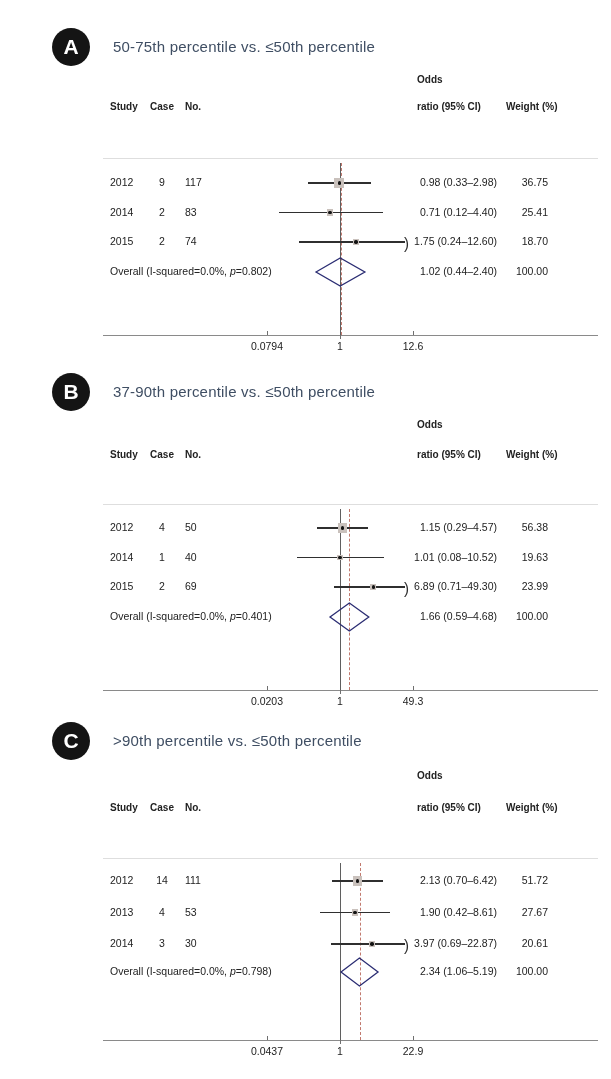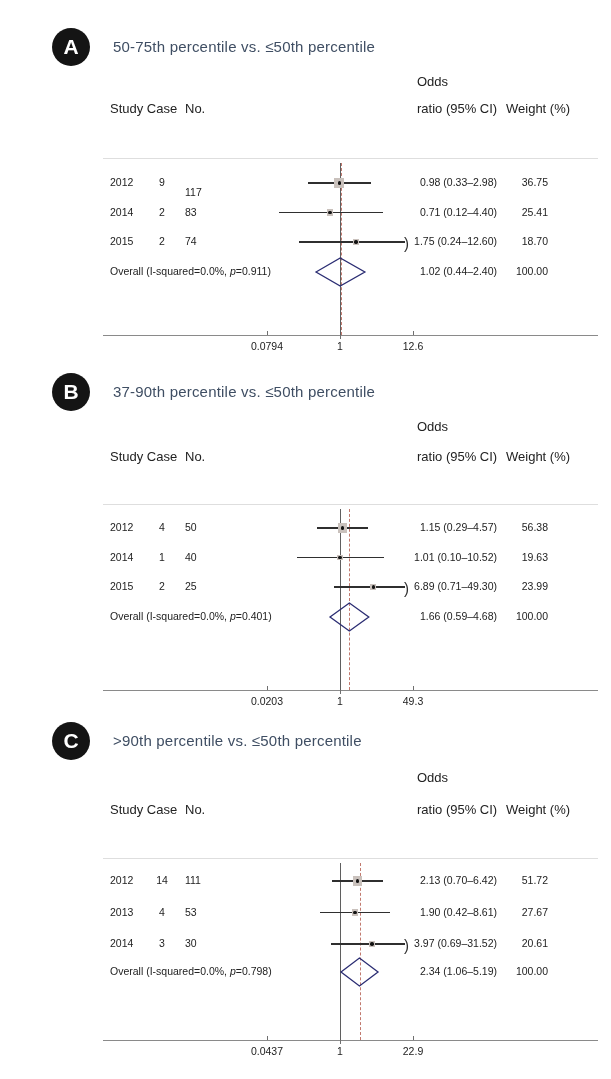--- a/index.html
+++ b/index.html
@@ -3,21 +3,21 @@
 <meta charset="utf-8">
 <style>
   html,body{margin:0;padding:0;background:#ffffff;}
   .fig{position:relative;width:611px;height:1079px;background:#ffffff;overflow:hidden;
        font-family:"Liberation Sans", sans-serif;color:#1c1c1c;}
   .abs{position:absolute;}
   .badge{width:38px;height:38px;border-radius:50%;background:#141414;color:#fff;
          display:flex;align-items:center;justify-content:center;
          font-size:21px;font-weight:bold;}
   .ptitle{font-size:15px;color:#3f4e63;white-space:nowrap;letter-spacing:.2px;}
-  .hdr{font-size:13px;color:#222;white-space:nowrap;}
+  .hdr{font-size:10px;color:#222;white-space:nowrap;font-weight:bold;}
   .cell{font-size:10.5px;color:#222;white-space:nowrap;}
   .right{text-align:right;}
   .center{text-align:center;}
   .rule{height:1px;background:#dedede;}
   .axisline{height:1px;background:#8a8a8a;}
   .nullline{width:1px;background:#5f5f5f;}
   .ovline{width:0;border-left:1px dashed #c1796e;}
   .tick{width:1px;background:#6f6f6f;}
   .ciline{height:1.3px;background:#2f2f2f;}
   .wbox{background:#c9c1bc;}
@@ -46,21 +46,21 @@
       <div class="abs tick" style="left: 340px; top: 335px; height: 4px;"></div>
       <div class="abs ovline" style="left: 340.571px; top: 163px; height: 172px;"></div>
       <div class="abs tick" style="left: 267px; top: 331px; height: 4px;"></div>
       <div class="abs tick" style="left: 413px; top: 331px; height: 4px;"></div>
       <div class="abs cell center" style="left: 237px; top: 340px; width: 60px;">0.0794</div>
       <div class="abs cell center" style="left: 310px; top: 340px; width: 60px;">1</div>
       <div class="abs cell center" style="left: 383px; top: 340px; width: 60px;">12.6</div>
       <div class="abs" style="left: 0px; top: 0px;">
         <div class="abs cell" style="left: 110px; top: 176px;">2012</div>
         <div class="abs cell center" style="left: 144px; top: 176px; width: 36px;">9</div>
-        <div class="abs cell" style="left: 185px; top: 176px; margin-top: 10px;">117</div>
+        <div class="abs cell" style="left: 185px; top: 176px;">117</div>
         <div class="abs cell right" style="left: 385px; top: 176px; width: 112px;">0.98 (0.33–2.98)</div>
         <div class="abs cell right" style="left: 500px; top: 176px; width: 48px;">36.75</div>
         <div class="abs ciline" style="left: 308.058px; top: 182.4px; width: 63.4025px;"></div>
         <div class="abs wbox" style="left: 334.452px; top: 178.034px; width: 9.932px; height: 9.932px;"></div>
         <div class="abs dot" style="left: 337.668px; top: 181.25px;"></div>
       </div>
       <div class="abs" style="left: 0px; top: 0px;">
         <div class="abs cell" style="left: 110px; top: 205.5px;">2014</div>
         <div class="abs cell center" style="left: 144px; top: 205.5px; width: 36px;">2</div>
         <div class="abs cell" style="left: 185px; top: 205.5px;">83</div>
@@ -74,21 +74,21 @@
         <div class="abs cell" style="left: 110px; top: 235px;">2015</div>
         <div class="abs cell center" style="left: 144px; top: 235px; width: 36px;">2</div>
         <div class="abs cell" style="left: 185px; top: 235px;">74</div>
         <div class="abs cell right" style="left: 385px; top: 235px; width: 112px;">1.75 (0.24–12.60)</div>
         <div class="abs cell right" style="left: 500px; top: 235px; width: 48px;">18.70</div>
         <div class="abs ciline" style="left: 298.882px; top: 241.4px; width: 106.118px;"></div>
         <div class="abs arrow" style="left: 404px; top: 234.5px;">)</div>
         <div class="abs wbox" style="left: 353.188px; top: 239.065px; width: 5.87px; height: 5.87px;"></div>
         <div class="abs dot" style="left: 354.373px; top: 240.25px;"></div>
       </div>
-      <div class="abs cell" style="left: 110px; top: 265px;"><span class="" style="position: static;">Overall (I-squared=0.0%, </span><span class="ital" style="position: static;">p</span><span class="" style="position: static;">=0.911)</span></div>
+      <div class="abs cell" style="left: 110px; top: 265px;"><span class="" style="position: static;">Overall (I-squared=0.0%, </span><span class="ital" style="position: static;">p</span><span class="" style="position: static;">=0.802)</span></div>
       <div class="abs cell right" style="left: 385px; top: 265px; width: 112px;">1.02 (0.44–2.40)</div>
       <div class="abs cell right" style="left: 500px; top: 265px; width: 48px;">100.00</div>
       <svg width="52.87751267070621" height="32" style="position: absolute; left: 314.346px; top: 256px;">
         <polygon points="2,16 26.224355398644775,2 50.87751267070621,16 26.224355398644775,30" fill="none" stroke="#2b2d73" stroke-width="1.3"></polygon>
       </svg>
     </section>
     <section class="abs" style="left: 0px; top: 0px; width: 611px;">
       <div class="abs badge" style="left: 52px; top: 373px;">
         <span class="abs" style="position: static;">B</span>
       </div>
@@ -116,30 +116,30 @@
         <div class="abs cell right" style="left: 385px; top: 521px; width: 112px;">1.15 (0.29–4.57)</div>
         <div class="abs cell right" style="left: 500px; top: 521px; width: 48px;">56.38</div>
         <div class="abs ciline" style="left: 316.817px; top: 527.4px; width: 51.6401px;"></div>
         <div class="abs wbox" style="left: 337.798px; top: 523.181px; width: 9.638px; height: 9.638px;"></div>
         <div class="abs dot" style="left: 340.867px; top: 526.25px;"></div>
       </div>
       <div class="abs" style="left: 0px; top: 0px;">
         <div class="abs cell" style="left: 110px; top: 550.5px;">2014</div>
         <div class="abs cell center" style="left: 144px; top: 550.5px; width: 36px;">1</div>
         <div class="abs cell" style="left: 185px; top: 550.5px;">40</div>
-        <div class="abs cell right" style="left: 385px; top: 550.5px; width: 112px;">1.01 (0.10–10.52)</div>
+        <div class="abs cell right" style="left: 385px; top: 550.5px; width: 112px;">1.01 (0.08–10.52)</div>
         <div class="abs cell right" style="left: 500px; top: 550.5px; width: 48px;">19.63</div>
         <div class="abs ciline" style="left: 296.877px; top: 556.9px; width: 87.1946px;"></div>
         <div class="abs wbox" style="left: 337.205px; top: 554.519px; width: 5.963px; height: 5.963px;"></div>
         <div class="abs dot" style="left: 338.436px; top: 555.75px;"></div>
       </div>
       <div class="abs" style="left: 0px; top: 0px;">
         <div class="abs cell" style="left: 110px; top: 580px;">2015</div>
         <div class="abs cell center" style="left: 144px; top: 580px; width: 36px;">2</div>
-        <div class="abs cell" style="left: 185px; top: 580px;">25</div>
+        <div class="abs cell" style="left: 185px; top: 580px;">69</div>
         <div class="abs cell right" style="left: 385px; top: 580px; width: 112px;">6.89 (0.71–49.30)</div>
         <div class="abs cell right" style="left: 500px; top: 580px; width: 48px;">23.99</div>
         <div class="abs ciline" style="left: 333.586px; top: 586.4px; width: 71.4141px;"></div>
         <div class="abs arrow" style="left: 404px; top: 579.5px;">)</div>
         <div class="abs wbox" style="left: 370.073px; top: 583.801px; width: 6.399px; height: 6.399px;"></div>
         <div class="abs dot" style="left: 371.523px; top: 585.25px;"></div>
       </div>
       <div class="abs cell" style="left: 110px; top: 610px;"><span class="" style="position: static;">Overall (I-squared=0.0%, </span><span class="ital" style="position: static;">p</span><span class="" style="position: static;">=0.401)</span></div>
       <div class="abs cell right" style="left: 385px; top: 610px; width: 112px;">1.66 (0.59–4.68)</div>
       <div class="abs cell right" style="left: 500px; top: 610px; width: 48px;">100.00</div>
@@ -185,21 +185,21 @@
         <div class="abs cell right" style="left: 385px; top: 905.5px; width: 112px;">1.90 (0.42–8.61)</div>
         <div class="abs cell right" style="left: 500px; top: 905.5px; width: 48px;">27.67</div>
         <div class="abs ciline" style="left: 319.775px; top: 911.9px; width: 70.4188px;"></div>
         <div class="abs wbox" style="left: 351.581px; top: 909.116px; width: 6.767px; height: 6.767px;"></div>
         <div class="abs dot" style="left: 353.214px; top: 910.75px;"></div>
       </div>
       <div class="abs" style="left: 0px; top: 0px;">
         <div class="abs cell" style="left: 110px; top: 937px;">2014</div>
         <div class="abs cell center" style="left: 144px; top: 937px; width: 36px;">3</div>
         <div class="abs cell" style="left: 185px; top: 937px;">30</div>
-        <div class="abs cell right" style="left: 385px; top: 937px; width: 112px;">3.97 (0.69–31.52)</div>
+        <div class="abs cell right" style="left: 385px; top: 937px; width: 112px;">3.97 (0.69–22.87)</div>
         <div class="abs cell right" style="left: 500px; top: 937px; width: 48px;">20.61</div>
         <div class="abs ciline" style="left: 331.349px; top: 943.4px; width: 73.6511px;"></div>
         <div class="abs arrow" style="left: 404px; top: 936.5px;">)</div>
         <div class="abs wbox" style="left: 369.114px; top: 940.97px; width: 6.061px; height: 6.061px;"></div>
         <div class="abs dot" style="left: 370.395px; top: 942.25px;"></div>
       </div>
       <div class="abs cell" style="left: 110px; top: 965px;"><span class="" style="position: static;">Overall (I-squared=0.0%, </span><span class="ital" style="position: static;">p</span><span class="" style="position: static;">=0.798)</span></div>
       <div class="abs cell right" style="left: 385px; top: 965px; width: 112px;">2.34 (1.06–5.19)</div>
       <div class="abs cell right" style="left: 500px; top: 965px; width: 48px;">100.00</div>
       <svg width="41.03381005469441" height="32" style="position: absolute; left: 339.358px; top: 956px;">

